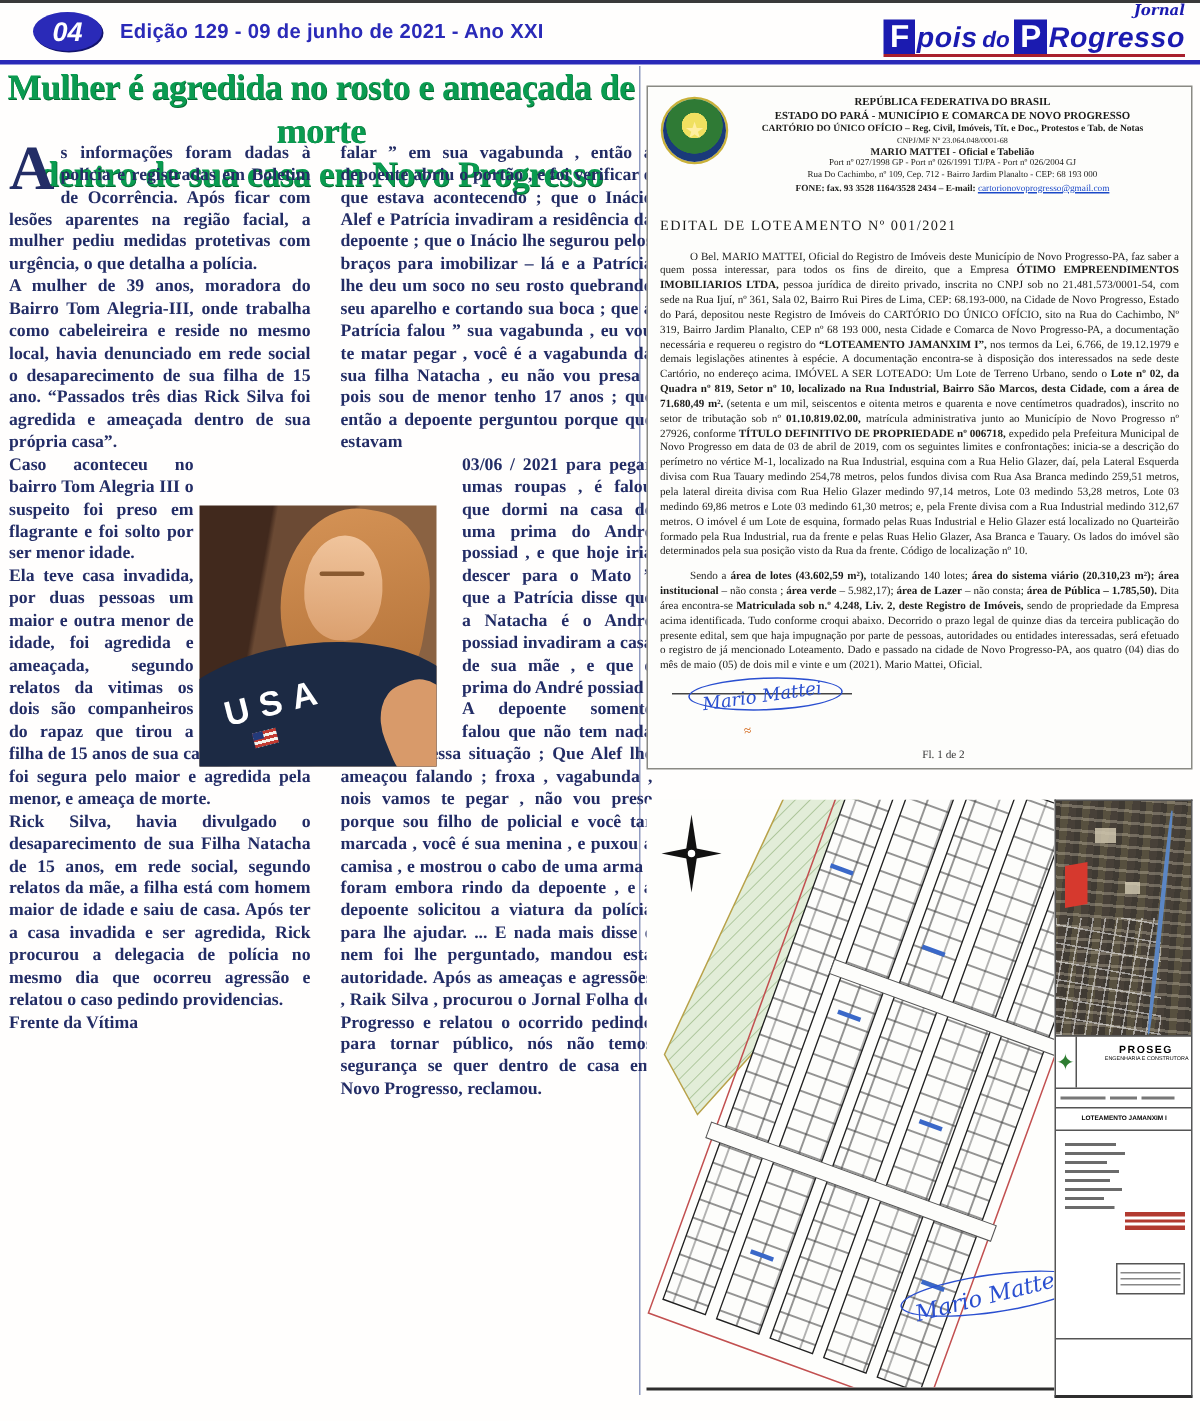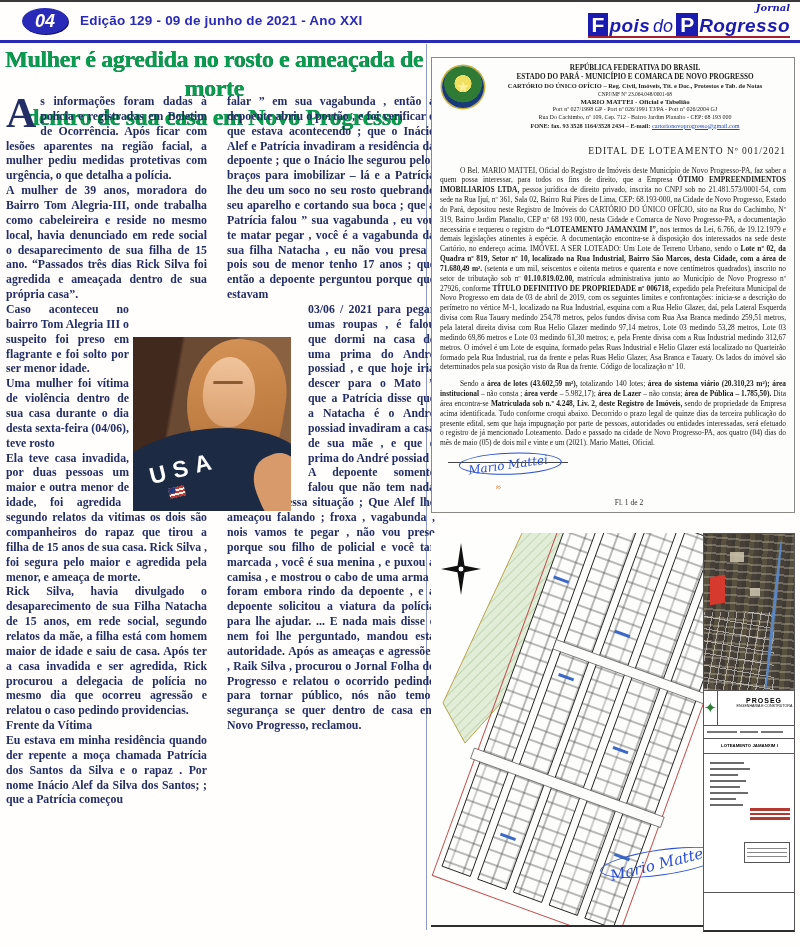--- a/index.html
+++ b/index.html
@@ -15,22 +15,22 @@
   .edition{position:absolute;left:80px;top:13px;color:#2a2ab8;font-family:"Liberation Sans",sans-serif;
            font-weight:bold;font-size:13.5px;letter-spacing:.2px;}
   .logo{position:absolute;right:10px;top:2px;text-align:right;}
   .logo-jornal{display:block;margin-left:34px;color:#1b1bb0;font-style:italic;font-size:10px;
                font-weight:bold;font-family:"DejaVu Serif",serif;height:11px;}
   .logo-row{border-bottom:2px solid #a81f2d;padding-bottom:1px;white-space:nowrap;}
   .lb{display:inline-block;background:#1b1bb0;color:#fff;font-family:"Liberation Sans",sans-serif;
       font-weight:bold;font-size:21px;line-height:23px;padding:0 4px;margin-right:1px;}
   .lw{color:#1b1bb0;font-family:"Liberation Sans",sans-serif;font-weight:bold;font-style:italic;
       font-size:19px;letter-spacing:.4px;}
-  .ldo{color:#1b1bb0;font-family:"Liberation Sans",sans-serif;font-weight:normal;font-style:italic;
-       font-size:18px;margin:0 3px;}
+  .ldo{color:#1b1bb0;font-family:"Liberation Sans",sans-serif;font-weight:bold;font-style:italic;
+       font-size:15px;margin:0 3px;}
   .hrule{position:absolute;left:0;top:40px;width:800px;height:3px;background:#2a2ab8;}
   .vrule{position:absolute;left:426px;top:44px;width:1px;height:886px;background:#8f9ac0;}
 
   
   .headline{position:absolute;left:0;top:45px;width:428px;text-align:center;color:#0a9b50;
             font-weight:bold;line-height:1.2;}
   .hl{font-size:24px;letter-spacing:-.4px;text-shadow:.4px .4px 0 #06662f;}
 
   
   .col{position:absolute;top:94px;color:#232d66;font-size:11.8px;line-height:1.26;
@@ -70,21 +70,21 @@
           box-shadow:0 0 0 1.5px #c9b13a;}
   .lh{ text-align:center;line-height:1.28;padding:0 4px 0 48px;}
   .lh div{white-space:nowrap;}
   .lh-0,.lh-1{font-size:7.2px;font-weight:bold;}
   .lh-2{font-size:6.4px;font-weight:bold;}
   .lh-3{font-size:5.4px;}
   .lh-4{font-size:6.8px;font-weight:bold;}
   .lh-5,.lh-6{font-size:6px;}
   .lh-7{font-size:6.2px;font-weight:bold;}
   .email{color:#1a48c8;text-decoration:underline;font-weight:normal;}
-  .ed-title{text-align:right;font-size:9.5px;letter-spacing:1px;margin:16px 0 10px 0;}
+  .ed-title{text-align:left;font-size:9.5px;letter-spacing:1px;margin:16px 0 10px 0;}
   .ed-p{font-size:7.4px;line-height:1.33;text-align:justify;text-indent:20px;margin:0 0 7px 0;}
   .bd{font-weight:bold;}
   .signature{position:relative;display:inline-block;font-style:italic;color:#2a4fd0;
              font-family:"DejaVu Serif",serif;transform:rotate(-8deg);white-space:nowrap;}
   .signature::after{content:"";position:absolute;left:-9px;right:-14px;top:-5px;bottom:-3px;
              border:1.4px solid #2a4fd0;border-radius:50%;transform:rotate(6deg);}
   .ed-sig{margin:2px 0 0 28px;font-size:12px;}
   .ed-sigline{position:absolute;left:16px;top:404px;width:120px;border-bottom:1px solid #444;}
   .orange-mark{position:absolute;left:64px;top:424px;color:#d06010;font-size:9px;transform:rotate(-10deg);}
   .folio{position:absolute;left:16px;bottom:5px;width:100%;text-align:center;font-size:7.5px;color:#333;}
@@ -148,25 +148,23 @@
   <div class="headline">
     <div class="hl">Mulher é agredida no rosto e ameaçada de morte</div>
     <div class="hl">dentro de sua casa em Novo Progresso</div>
   </div>
 
   <section class="col col1">
     <p><span class="dropcap">A</span><span>s informações foram dadas à polícia e registradas em Boletim de Ocorrência. Após ficar com lesões aparentes na região facial, a mulher pediu medidas protetivas com urgência, o que detalha a polícia.</span></p>
     <p>A mulher de 39 anos,  moradora do Bairro Tom Alegria-III, onde trabalha como cabeleireira e reside no mesmo local, havia denunciado em rede social o desaparecimento de sua filha de 15 ano. “Passados três dias Rick Silva foi agredida e ameaçada dentro de sua própria casa”.</p>
     <div class="photo-push-r"></div>
     <p>Caso aconteceu no bairro Tom Alegria III o suspeito foi preso em flagrante e foi solto por ser menor idade.</p>
-    <p>Uma mulher foi vítima de violência dentro de sua casa durante o dia desta sexta-feira (04/06), teve rosto</p>
     <p>Ela teve casa invadida, por duas pessoas um maior e outra menor de idade,  foi agredida e ameaçada, segundo relatos da vitimas os dois são companheiros do rapaz que tirou a filha de 15 anos de sua casa.  Rick Silva , foi segura pelo maior e agredida pela menor, e ameaça de morte.</p>
     <p>Rick Silva, havia divulgado o desaparecimento de sua Filha Natacha de 15 anos, em rede social, segundo relatos da mãe, a filha está com homem maior de idade e saiu de casa.  Após ter a casa invadida e ser agredida, Rick procurou a delegacia de polícia no mesmo dia que ocorreu agressão e relatou o caso pedindo providencias.</p>
     <p class="subhead">Frente da Vítima</p>
-    <p>Eu estava em minha residência quando der repente a moça chamada Patrícia dos Santos da Silva e o rapaz . Por nome Inácio Alef da Silva dos Santos; ; que a Patrícia começou</p>
   </section>
 
   <section class="col col2">
     <p>falar ” em sua vagabunda , então a depoente abriu o portão , e foi verificar o que estava acontecendo ; que o Inácio Alef e Patrícia invadiram a residência da depoente ; que o Inácio lhe segurou pelos braços para imobilizar – lá e a Patrícia lhe deu um soco no seu rosto quebrando seu aparelho e cortando sua boca ; que a Patrícia falou ” sua vagabunda , eu vou te matar pegar , você é a vagabunda da sua filha Natacha , eu não vou presa , pois sou de menor tenho 17 anos ; que então a depoente perguntou porque que estavam</p>
     <div class="photo-push-l"></div>
     <p>03/06 / 2021 para pegar umas roupas , é falou que dormi na casa de uma prima do André possiad , e que hoje iria descer para o Mato ” que a Patrícia disse que a Natacha é o André possiad invadiram a casa de sua mãe , e que é prima do André possiad , A depoente somente falou que não tem nada haver com essa situação ; Que Alef lhe ameaçou falando ; froxa , vagabunda , nois vamos te pegar , não vou preso porque sou filho de policial e você tar marcada , você é sua menina , e puxou a camisa , e mostrou o cabo de uma arma , foram embora rindo da depoente , e a depoente solicitou a viatura da polícia para lhe ajudar. ... E nada mais disse e nem foi lhe perguntado, mandou esta autoridade. Após as ameaças e agressões , Raik Silva , procurou o Jornal Folha do Progresso e relatou o ocorrido pedindo para tornar público, nós não temos segurança se quer dentro de casa em Novo Progresso, reclamou.</p>
   </section>
 
   <div class="photo">
     <div class="ph-hair"></div>

